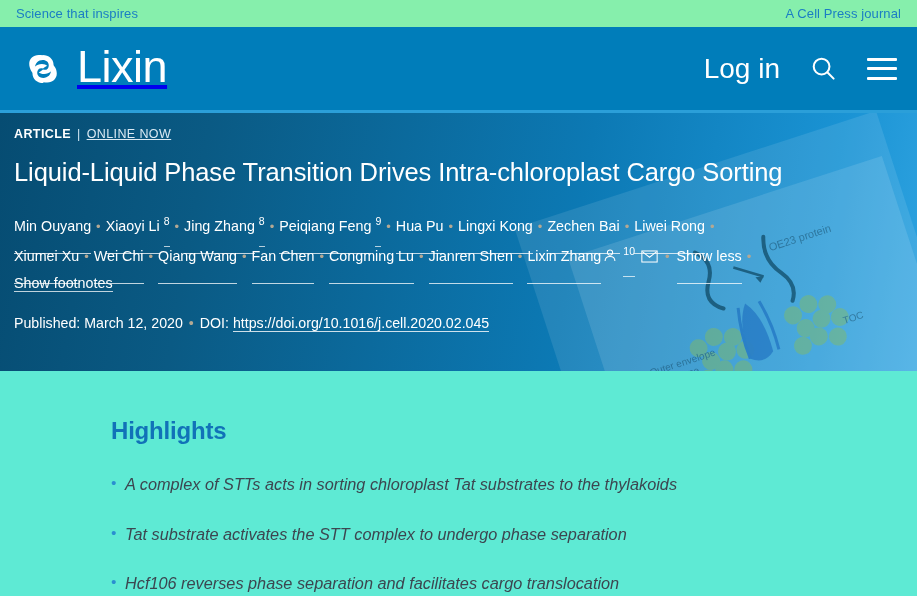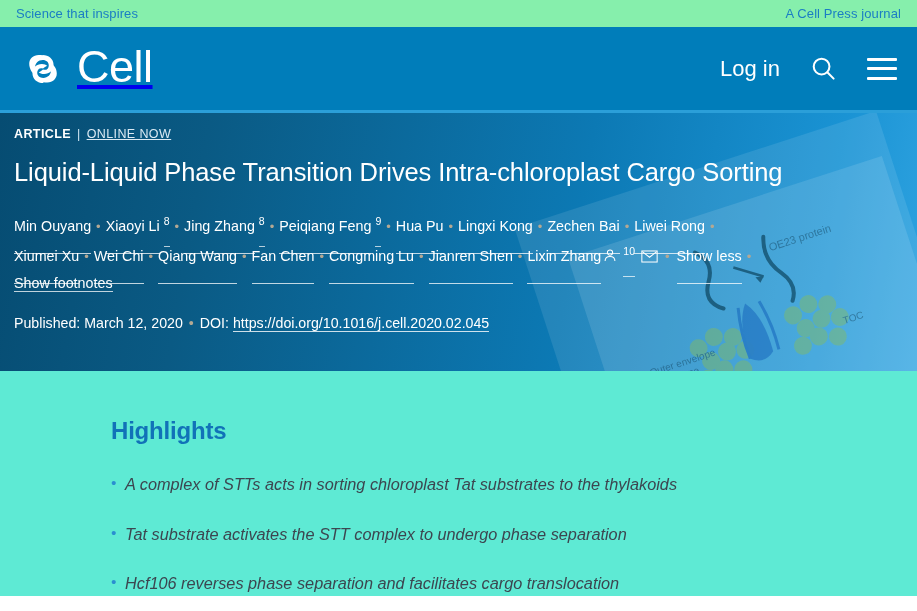--- a/index.html
+++ b/index.html
@@ -56,21 +56,21 @@
     padding-bottom: 4px;
   }
   .header-right {
     margin-left: auto;
     display: flex;
     align-items: center;
     gap: 30px;
   }
   .login-link {
     color: #ffffff;
-    font-size: 22px;
+    font-size: 28px;
     text-decoration: none;
     font-weight: 400;
   }
   .icon-btn {
     background: none;
     border: 0;
     padding: 0;
     cursor: pointer;
     display: flex;
     align-items: center;
@@ -228,21 +228,21 @@
 </div>
 
 <div class="header">
   <a href="#" class="brand">
     <span class="brand-mark">
       <svg class="brand-mark" viewBox="0 0 64 64" aria-hidden="true">
         <path fill="#ffffff" d="M31.5 10.5c9.2 0 16.6 6.1 16.6 15.1 0 8.4-6 14.1-14.4 14.1-3.9 0-6.4-1.3-8.2-2.9 2.6-1 4.6-2.3 6.5-4.2 1 .5 1.7.7 2.6.7 3.7 0 6.2-2.7 6.2-6.8 0-4.8-3.6-8.3-9.2-8.3-6.8 0-12 5.2-12 12.9 0 4.1 1.3 7.6 3.4 10.1-3.7-.9-6.5-2.7-8.5-5.4C12.2 31.7 11 28 11 24c0-8 6.1-13.5 14.5-13.5 2.1 0 4.1.2 6 .5z"></path>
         <path fill="#ffffff" d="M32.5 53.5c-9.2 0-16.6-6.1-16.6-15.1 0-8.4 6-14.1 14.4-14.1 3.9 0 6.4 1.3 8.2 2.9-2.6 1-4.6 2.3-6.5 4.2-1-.5-1.7-.7-2.6-.7-3.7 0-6.2 2.7-6.2 6.8 0 4.8 3.6 8.3 9.2 8.3 6.8 0 12-5.2 12-12.9 0-4.1-1.3-7.6-3.4-10.1 3.7.9 6.5 2.7 8.5 5.4 2.3 3 3.5 6.8 3.5 10.8 0 8-6.1 13.5-14.5 13.5-2.1 0-4.1-.2-6-.5z"></path>
       </svg>
     </span>
-    <span class="brand-word">Cell</span>
+    <span class="brand-word">Lixin</span>
   </a>
 
   <div class="header-right">
     <a href="#" class="login-link">Log in</a>
     <button class="icon-btn" aria-label="Search">
       <svg width="27" height="27" viewBox="0 0 24 24" aria-hidden="true">
         <circle cx="10.3" cy="10.3" r="7" fill="none" stroke="#ffffff" stroke-width="1.8"></circle>
         <line x1="15.4" y1="15.4" x2="21" y2="21" stroke="#ffffff" stroke-width="1.8" stroke-linecap="round"></line>
       </svg>
     </button>

